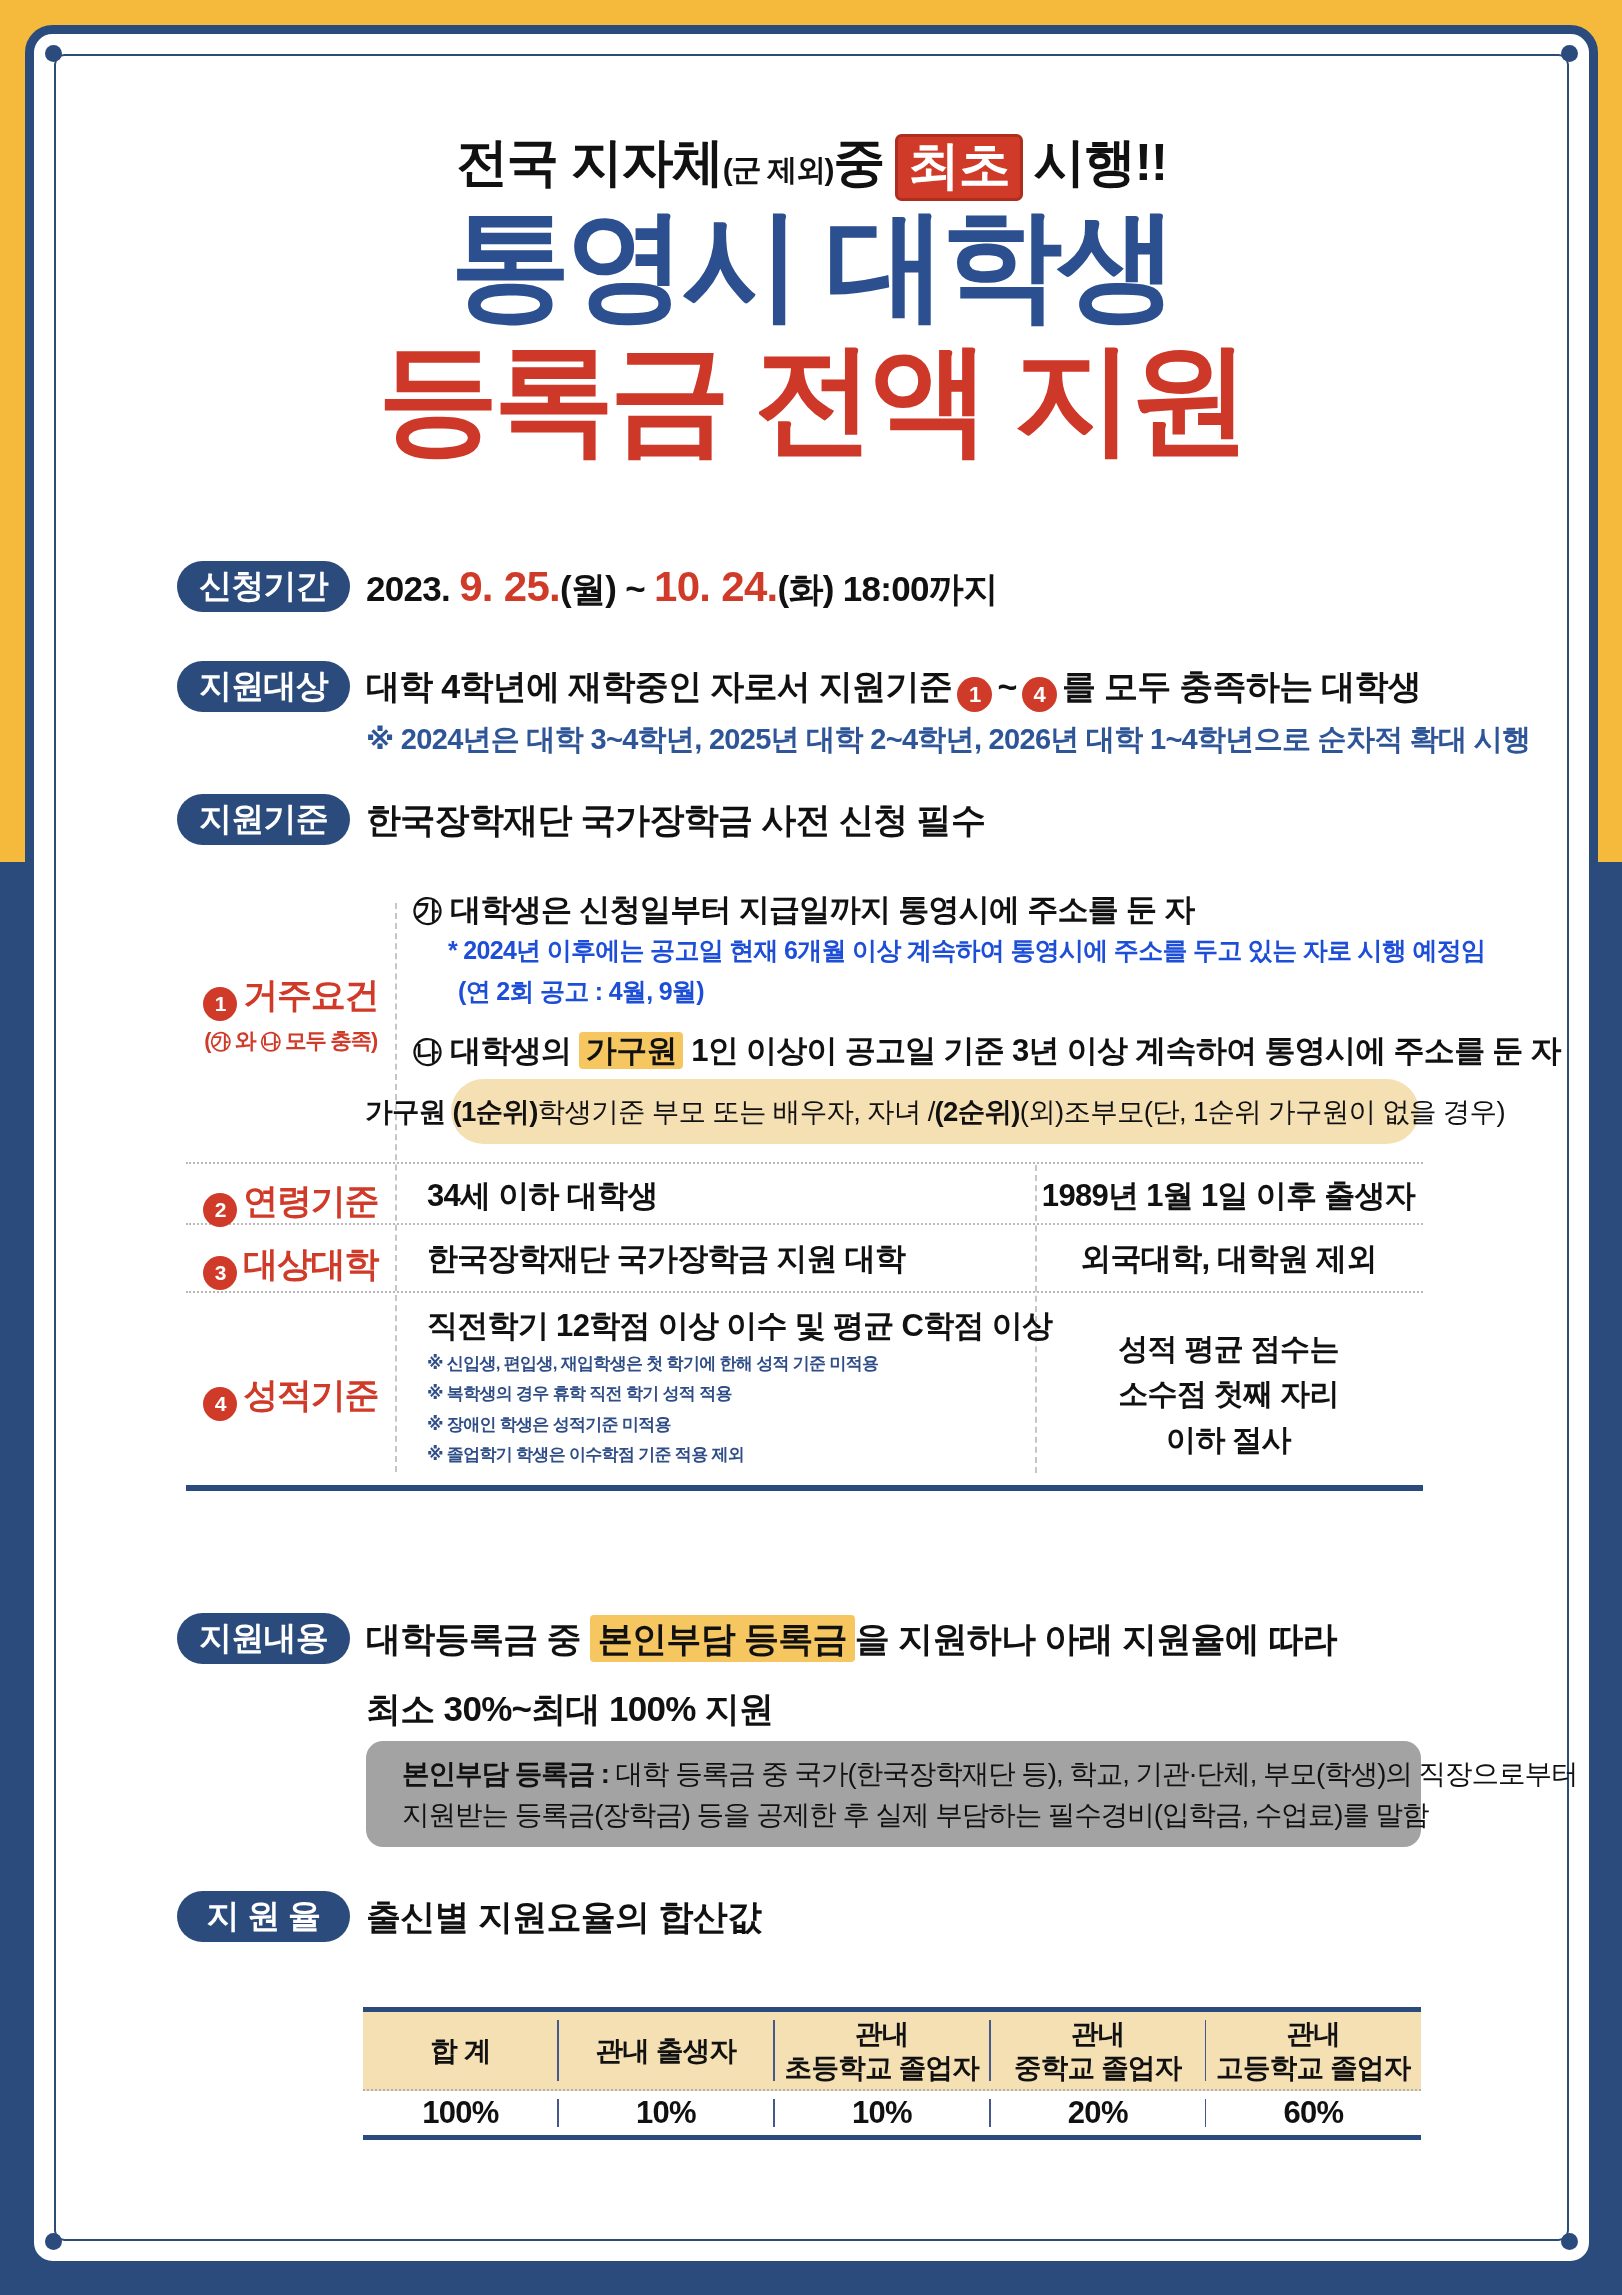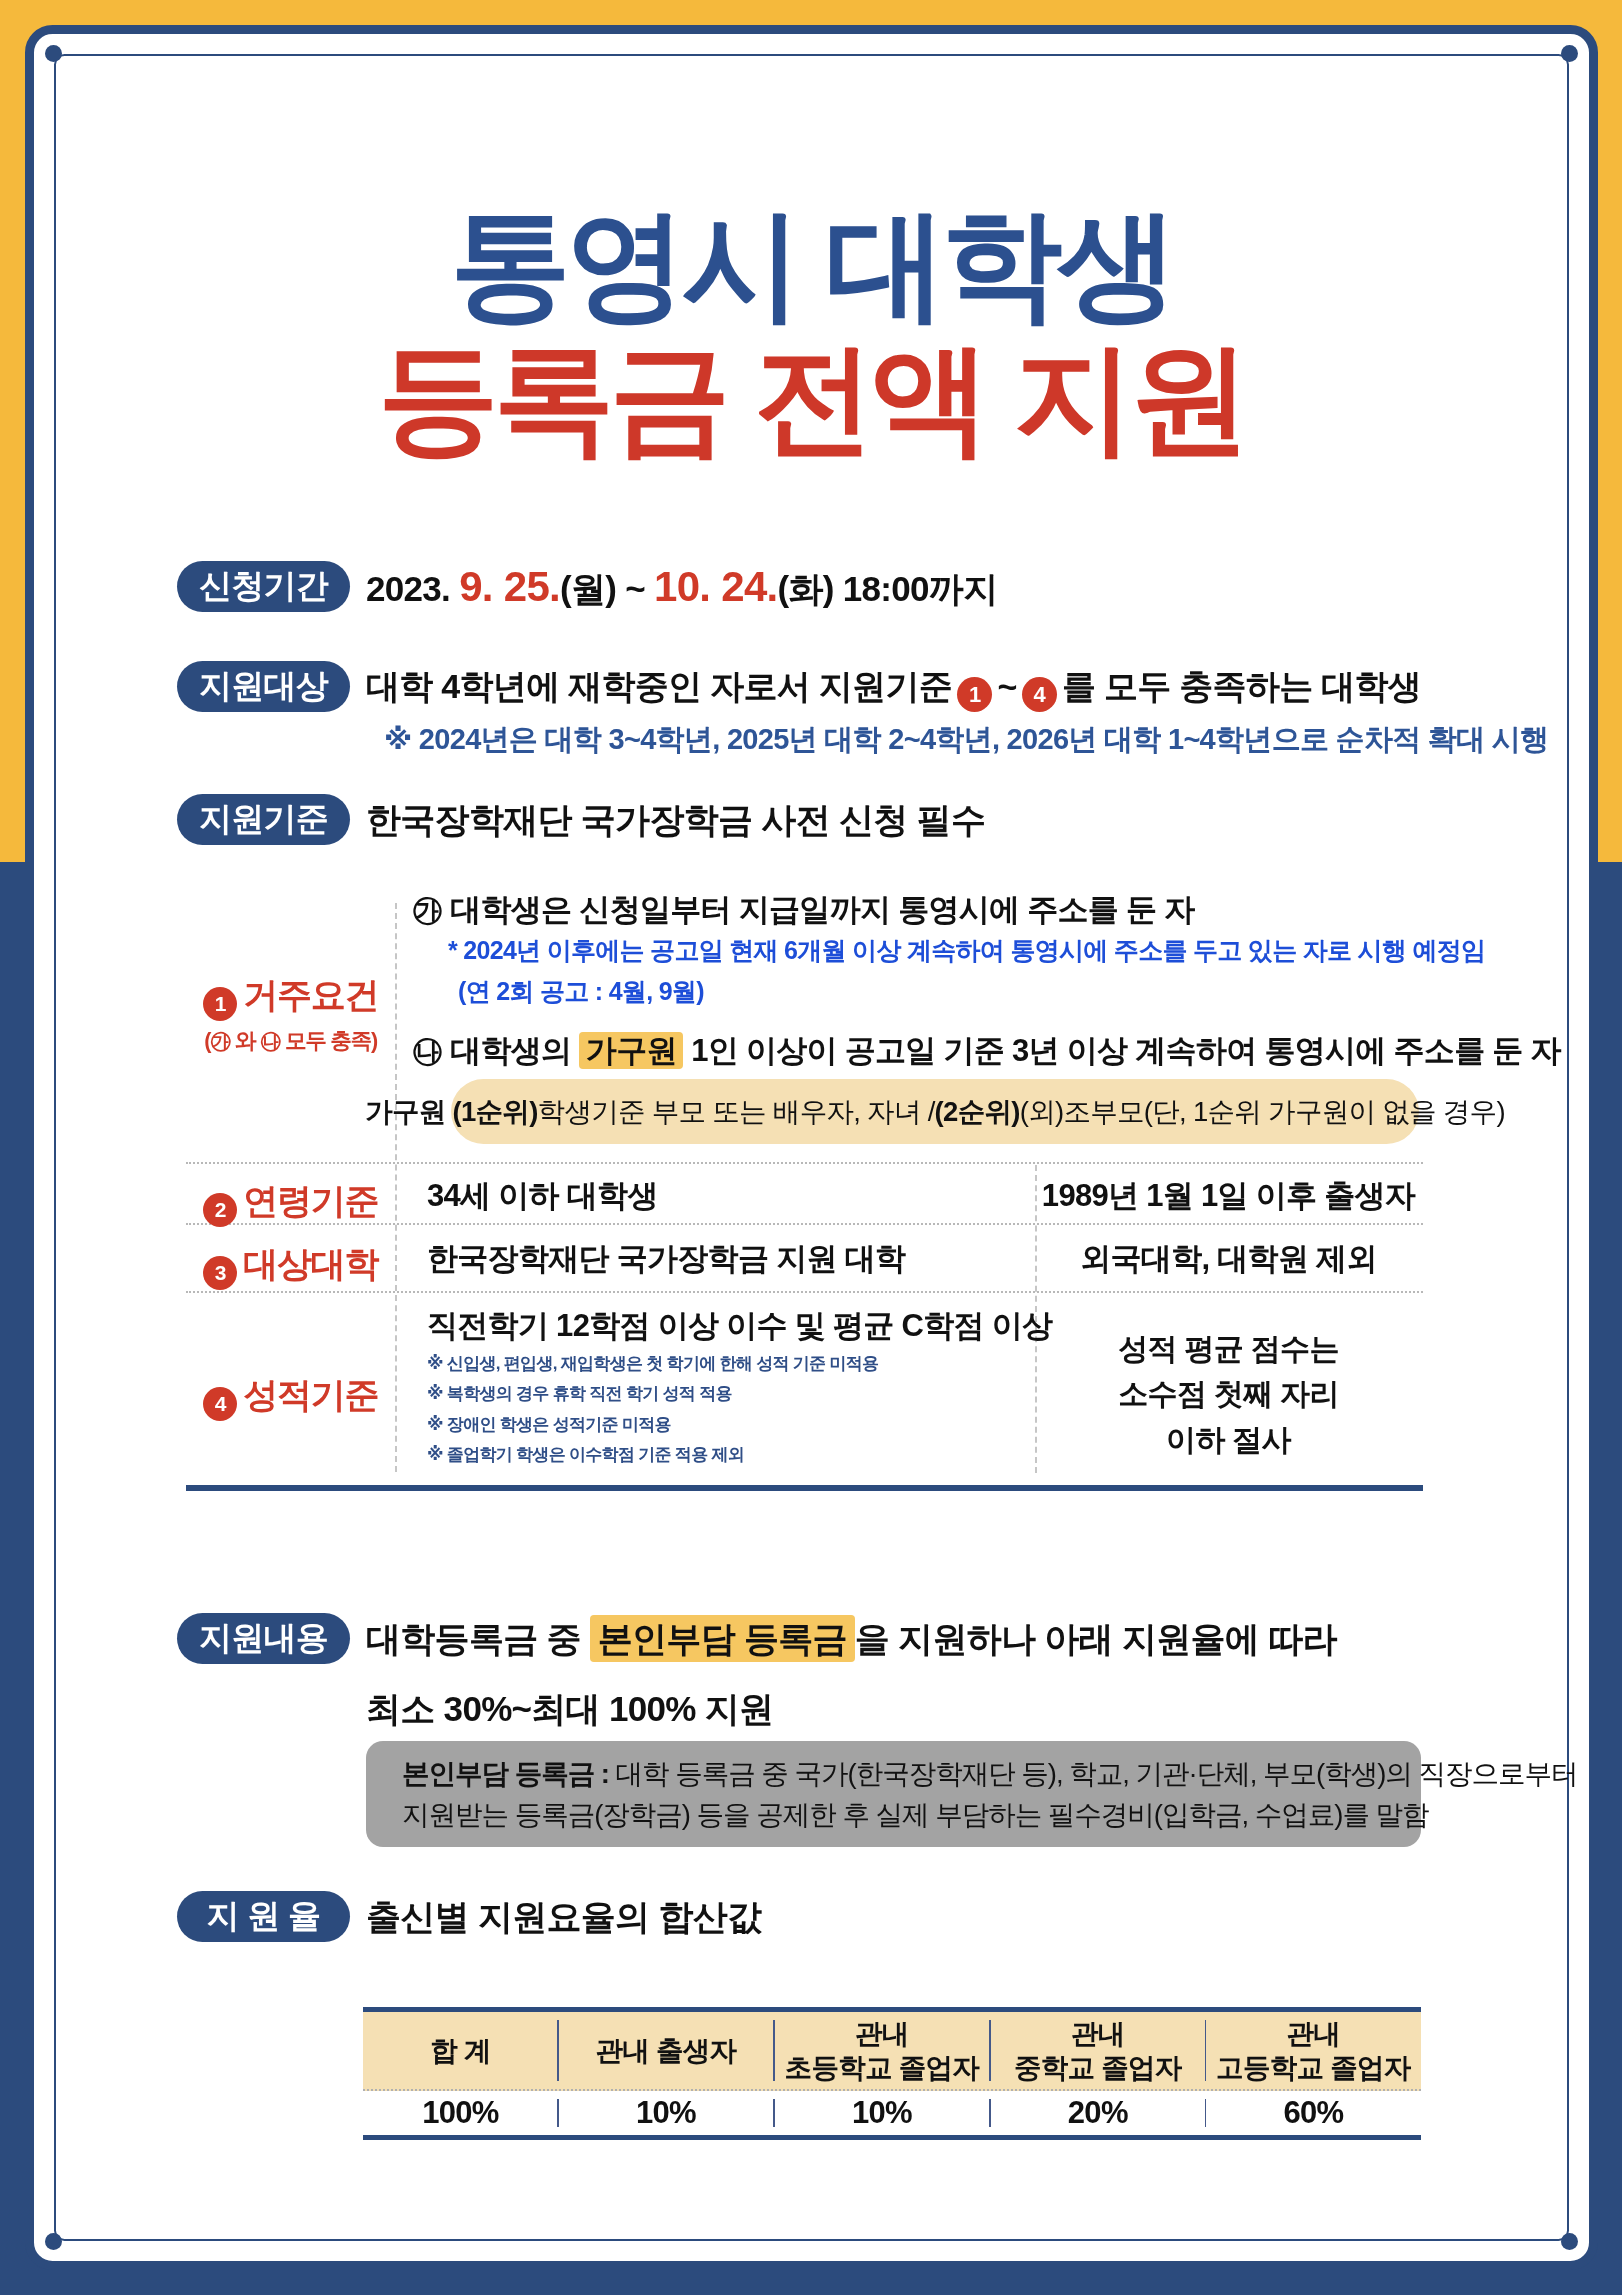--- a/index.html
+++ b/index.html
@@ -86,38 +86,41 @@
   <div class="bg-top"></div>
   <div class="bg-bottom"></div>
   <div class="card">
     <div class="inner-line"></div>
     <div class="corner-dot tl"></div>
     <div class="corner-dot tr"></div>
     <div class="corner-dot bl"></div>
     <div class="corner-dot br"></div>
   </div>
 
+  <div class="abs top-banner nowrap">
+    <span>전국 지자체</span><span class="paren">(군 제외)</span><span>중</span><span class="first-box">최초</span><span>시행!!</span>
+  </div>
 
   <div class="abs title t1 nowrap">통영시 대학생</div>
   <div class="abs title t2 nowrap">등록금 전액 지원</div>
 
   <div class="abs badge" style="top:561px;">신청기간</div>
   <div class="abs sect-text nowrap" style="top:561px;">
     <span>2023.</span>
     <span class="red-big">9. 25.</span><span>(월)</span>
     <span>~</span>
     <span class="red-big">10. 24.</span><span>(화)</span>
     <span>18:00까지</span>
   </div>
 
   <div class="abs badge" style="top:661px;">지원대상</div>
   <div class="abs sect-text nowrap" style="top:661px;font-size:34px;font-weight:700;">
     <span>대학 4학년에 재학중인 자로서 지원기준</span><span class="circle-num">1</span><span>~</span><span class="circle-num">4</span><span>를 모두 충족하는 대학생</span>
   </div>
-  <div class="abs note-blue nowrap" style="top:720px;margin-left:18px;">※ 2024년은 대학 3~4학년, 2025년 대학 2~4학년, 2026년 대학 1~4학년으로 순차적 확대 시행</div>
+  <div class="abs note-blue nowrap" style="top:720px;">※ 2024년은 대학 3~4학년, 2025년 대학 2~4학년, 2026년 대학 1~4학년으로 순차적 확대 시행</div>
 
   <div class="abs badge" style="top:794px;">지원기준</div>
   <div class="abs sect-text nowrap" style="top:794px;">한국장학재단 국가장학금 사전 신청 필수</div>
 
   <div class="abs criteria">
     <div class="vdash v1"></div>
     <div class="vdash v2"></div>
     <div class="hdot" style="top:275px;"></div>
     <div class="hdot" style="top:336px;"></div>
     <div class="hdot" style="top:404px;"></div>

